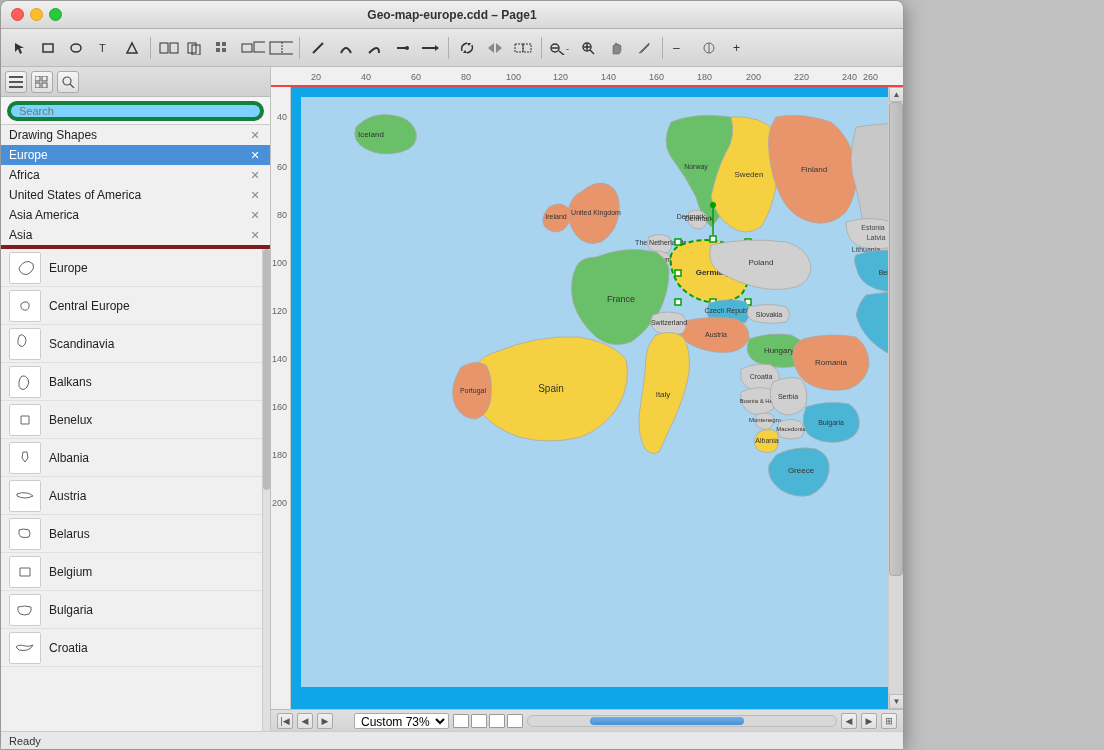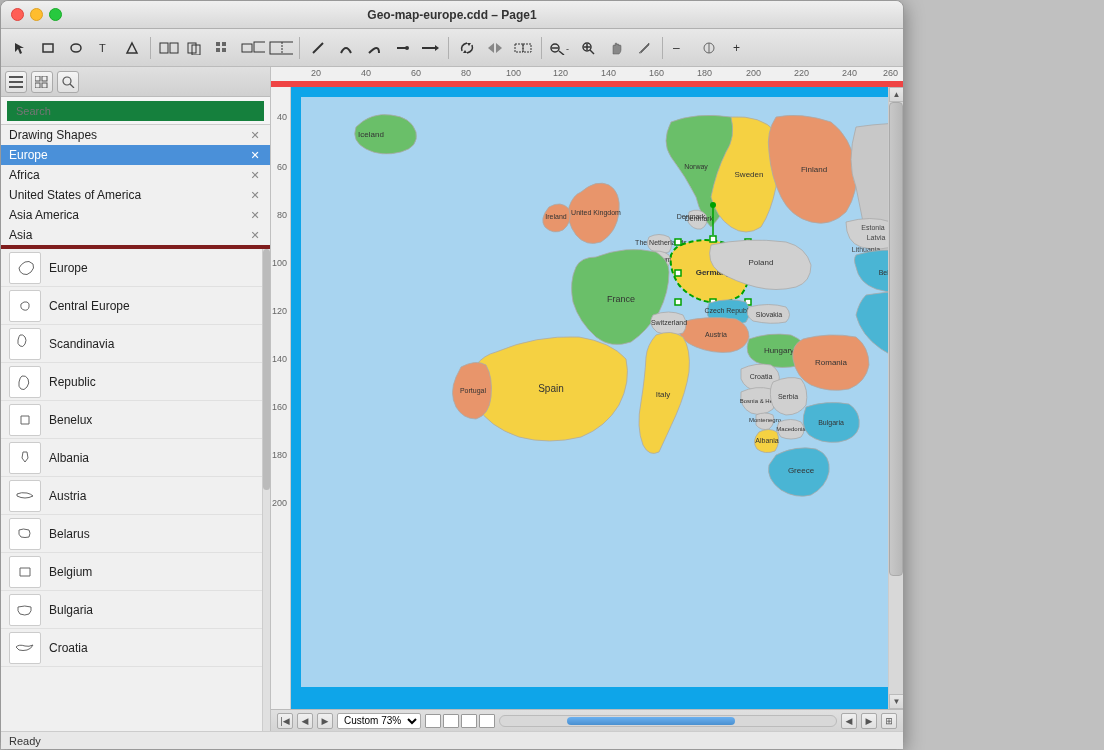--- a/index.html
+++ b/index.html
@@ -138,23 +138,23 @@
     .search-bar {
       height: 28px;
       padding: 4px 6px;
       border-bottom: 1px solid #ccc;
       background: #f5f5f5;
     }
 
     .search-input {
       width: 100%;
       height: 20px;
-      border-radius: 0;
-      border: 1px solid #15803d;
-      background: #15803d;
+      border-radius: 10px;
+      border: 4px solid #15803d;
+      background: #7dd3fc;
       padding: 0 8px;
       font-size: 11px;
       outline: none;
     }
 
     
     .category-list {
       border-bottom: 4px solid #7f1d1d;
     }
 
@@ -228,21 +228,21 @@
       display: flex;
       flex-direction: column;
       background: #e8f0f8;
       position: relative;
       overflow: hidden;
     }
 
     .ruler-top {
       height: 20px;
       background: #f0f0f0;
-      border-bottom: 6px solid #ef4444;
+      border-bottom: 2px solid #ef4444;
       position: relative;
       display: flex;
       align-items: flex-end;
       padding-bottom: 4px;
       overflow: hidden;
     }
 
     .ruler-mark {
       font-size: 9px;
       color: #666;
@@ -357,26 +357,27 @@
       display: flex;
       align-items: center;
       justify-content: center;
       cursor: pointer;
       font-size: 9px;
       color: #555;
     }
 
     .zoom-select {
       height: 16px;
-      font-size: 10px;
+      font-size: 12px;
       border: 1px solid #aaa;
       background: white;
       border-radius: 2px;
       padding: 0 2px;
       cursor: pointer;
+      margin-left: 17px;
     }
 
     .page-icons {
       display: flex;
       gap: 2px;
     }
 
     .page-icon {
       width: 16px;
       height: 14px;
@@ -690,21 +691,21 @@
             </div>
             <span class="shape-label">Scandinavia</span>
           </div>
 
           <div class="shape-item">
             <div class="shape-icon">
               <svg viewBox="0 0 28 28" width="28" height="28">
                 <path d="M11,8 Q15,7 17,11 Q19,15 16,19 Q13,23 10,21 Q7,19 8,14 Q9,9 11,8Z" fill="none" stroke="#666" stroke-width="1"></path>
               </svg>
             </div>
-            <span class="shape-label">Republic</span>
+            <span class="shape-label">Balkans</span>
           </div>
 
           <div class="shape-item">
             <div class="shape-icon">
               <svg viewBox="0 0 28 28" width="28" height="28">
                 <path d="M10,10 L18,10 L18,18 L10,18 Z" fill="none" stroke="#666" stroke-width="1"></path>
               </svg>
             </div>
             <span class="shape-label">Benelux</span>
           </div>
@@ -780,21 +781,21 @@
         <span class="ruler-mark" style="left:140px">60</span>
         <span class="ruler-mark" style="left:190px">80</span>
         <span class="ruler-mark" style="left:235px">100</span>
         <span class="ruler-mark" style="left:282px">120</span>
         <span class="ruler-mark" style="left:330px">140</span>
         <span class="ruler-mark" style="left:378px">160</span>
         <span class="ruler-mark" style="left:426px">180</span>
         <span class="ruler-mark" style="left:475px">200</span>
         <span class="ruler-mark" style="left:523px">220</span>
         <span class="ruler-mark" style="left:571px">240</span>
-        <span class="ruler-mark" style="left:612px">260</span>
+        <span class="ruler-mark" style="left:592px">260</span>
       </div>
 
       <div class="map-body">
 
         <div class="ruler-left">
           <div class="ruler-left-marks">
             <span class="rl-mark" style="top:30px">40</span>
             <span class="rl-mark" style="top:80px">60</span>
             <span class="rl-mark" style="top:128px">80</span>
             <span class="rl-mark" style="top:176px">100</span>

